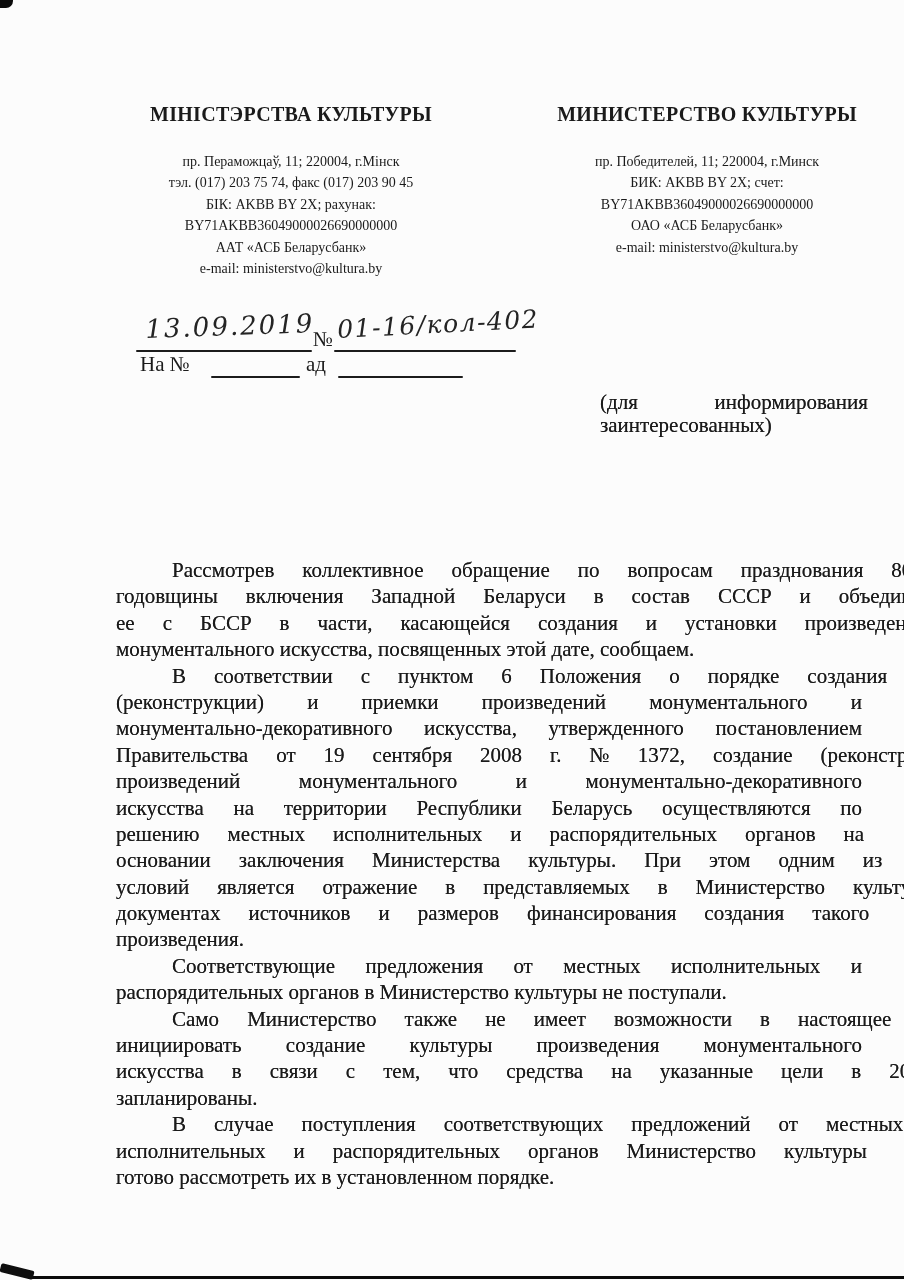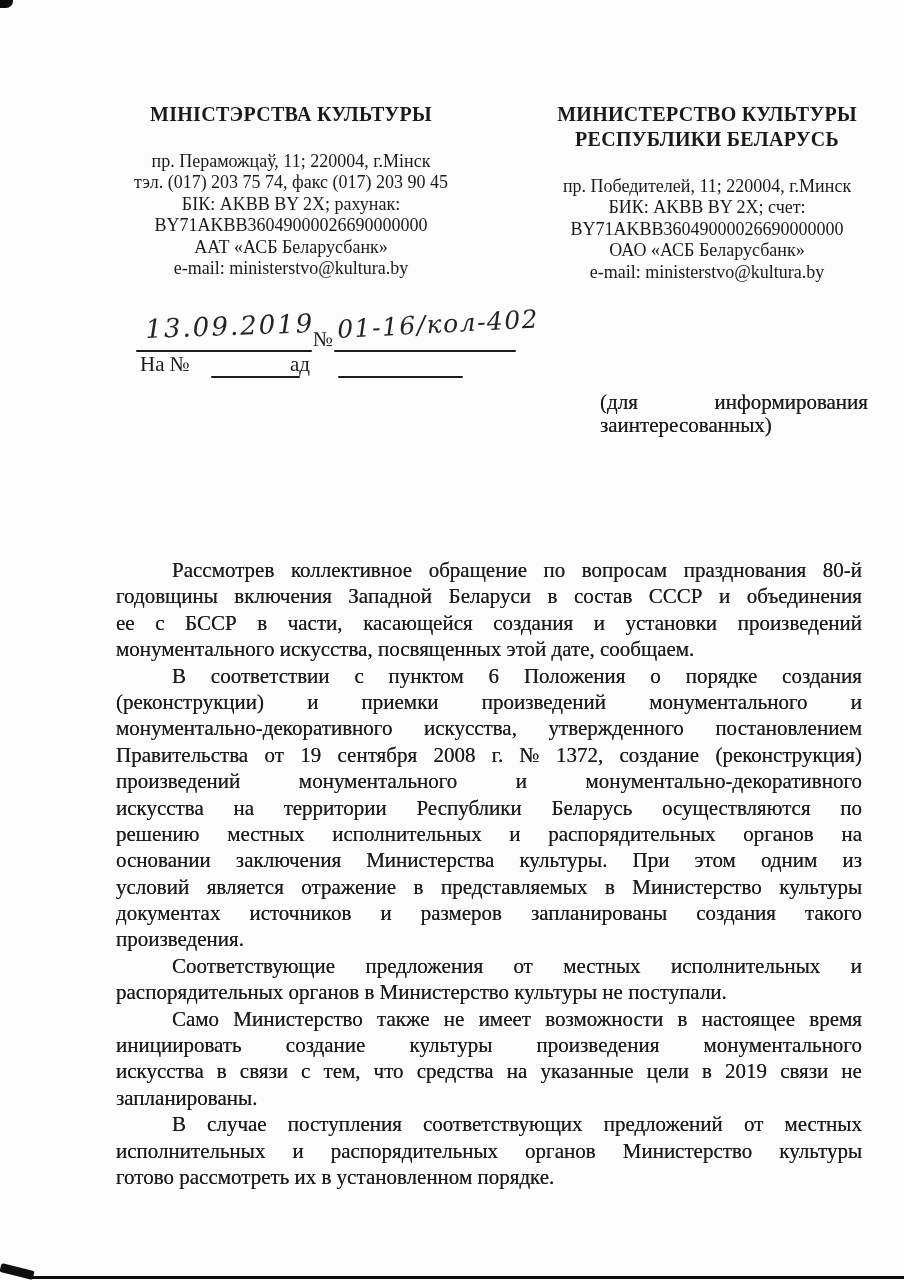--- a/index.html
+++ b/index.html
@@ -7,34 +7,34 @@
   .page {
     position:relative; width:904px; height:1280px; margin:0 auto;
     background:var(--paper); overflow:hidden;
     font-family:"Liberation Serif","DejaVu Serif",serif;
     color:var(--ink);
   }
   .abs { position:absolute; }
   
   .lh-col { text-align:center; }
   .org-title { font-weight:bold; font-size:20px; line-height:25px; letter-spacing:.3px; white-space:nowrap; }
-  .org-address { margin-top:24px; font-size:18px; line-height:21.4px; }
+  .org-address { margin-top:24px; font-size:14px; line-height:21.4px; }
   .org-address div { white-space:nowrap; }
   
   .hand {
     font-family:"DejaVu Serif","Liberation Serif",serif;
     font-style:italic; color:#242424; white-space:nowrap;
   }
   .hand-date { font-size:26px; letter-spacing:2px; transform:rotate(-2deg); transform-origin:left bottom; }
   .hand-no   { font-size:25px; letter-spacing:1.5px; transform:rotate(-3deg); transform-origin:left bottom; }
   .printed { font-size:21px; white-space:nowrap; }
   .uline { position:absolute; height:2px; background:#1c1c1c; border-radius:1px; }
   
   .tline { height:26.4px; white-space:nowrap; overflow:visible; }
-  .tline.just { display:flex; justify-content:space-between; }
+  .tline.just { display:flex; justify-content:space-between;gap:28px; }
   .tline.ind { padding-left:56px; }
   .body-text { font-size:21px; text-shadow:0 0 .3px #444; }
   .note { font-size:21px; text-shadow:0 0 .3px #444; }
   .note .tline { height:22.5px; }
   
   .smudge-top-left { left:0; top:0; width:13px; height:8px; background:#0b0b0b; border-radius:0 0 7px 0; }
   .bottom-bar { left:28px; top:1276px; width:876px; height:3px; background:#0a0a0a; }
   .bottom-left-blob { left:0; top:1267px; width:34px; height:9px; background:#0e0e0e; transform:rotate(14deg); border-radius:2px; }
 </style>
 </head>
@@ -53,39 +53,38 @@
       <div>тэл. (017) 203 75 74, факс (017) 203 90 45</div>
       <div>БІК: AKBB BY 2X; рахунак:</div>
       <div>BY71AKBB36049000026690000000</div>
       <div>ААТ «АСБ Беларусбанк»</div>
       <div>e-mail: ministerstvo@kultura.by</div>
     </div>
   </div>
 
   <div class="abs lh-col" style="left:524px; top:102px; width:366px;">
     <div class="org-title">МИНИСТЕРСТВО КУЛЬТУРЫ</div>
-    <div class="org-title">РЕСПУБЛИКИ БЕЛАРУСЬ</div>
     <div class="org-address">
       <div>пр. Победителей, 11; 220004, г.Минск</div>
       <div>БИК: AKBB BY 2X; счет:</div>
       <div>BY71AKBB36049000026690000000</div>
       <div>ОАО «АСБ Беларусбанк»</div>
       <div>e-mail: ministerstvo@kultura.by</div>
     </div>
   </div>
 
   <div class="abs hand hand-date" style="left:146px; top:314px;">13.09.2019</div>
   <div class="uline" style="left:136px; top:350px; width:176px;"></div>
   <div class="abs printed" style="left:313px; top:327px;">№</div>
   <div class="abs hand hand-no" style="left:338px; top:315px;">01-16/кол-402</div>
   <div class="uline" style="left:334px; top:350px; width:182px;"></div>
 
   <div class="abs printed" style="left:140px; top:352px;">На №</div>
   <div class="uline" style="left:211px; top:376px; width:89px;"></div>
-  <div class="abs printed" style="left:290px; top:352px;font-family:Liberation Serif, serif;">ад</div>
+  <div class="abs printed" style="left:306px; top:352px;font-family:Liberation Serif, serif;">ад</div>
   <div class="uline" style="left:338px; top:376px; width:125px;"></div>
 
   <div class="abs note" style="left:600px; top:390px; width:268px;">
       <div class="tline just">
         <span>(для</span>
         <span>информирования</span>
       </div>
       <div class="tline">заинтересованных)</div>
     </div>
 
@@ -202,21 +201,21 @@
         <span>представляемых</span>
         <span>в</span>
         <span>Министерство</span>
         <span>культуры</span>
       </div>
       <div class="tline just">
         <span>документах</span>
         <span>источников</span>
         <span>и</span>
         <span>размеров</span>
-        <span>запланированы</span>
+        <span>финансирования</span>
         <span>создания</span>
         <span>такого</span>
       </div>
       <div class="tline">произведения.</div>
       <div class="tline just ind">
         <span>Соответствующие</span>
         <span>предложения</span>
         <span>от</span>
         <span>местных</span>
         <span>исполнительных</span>

